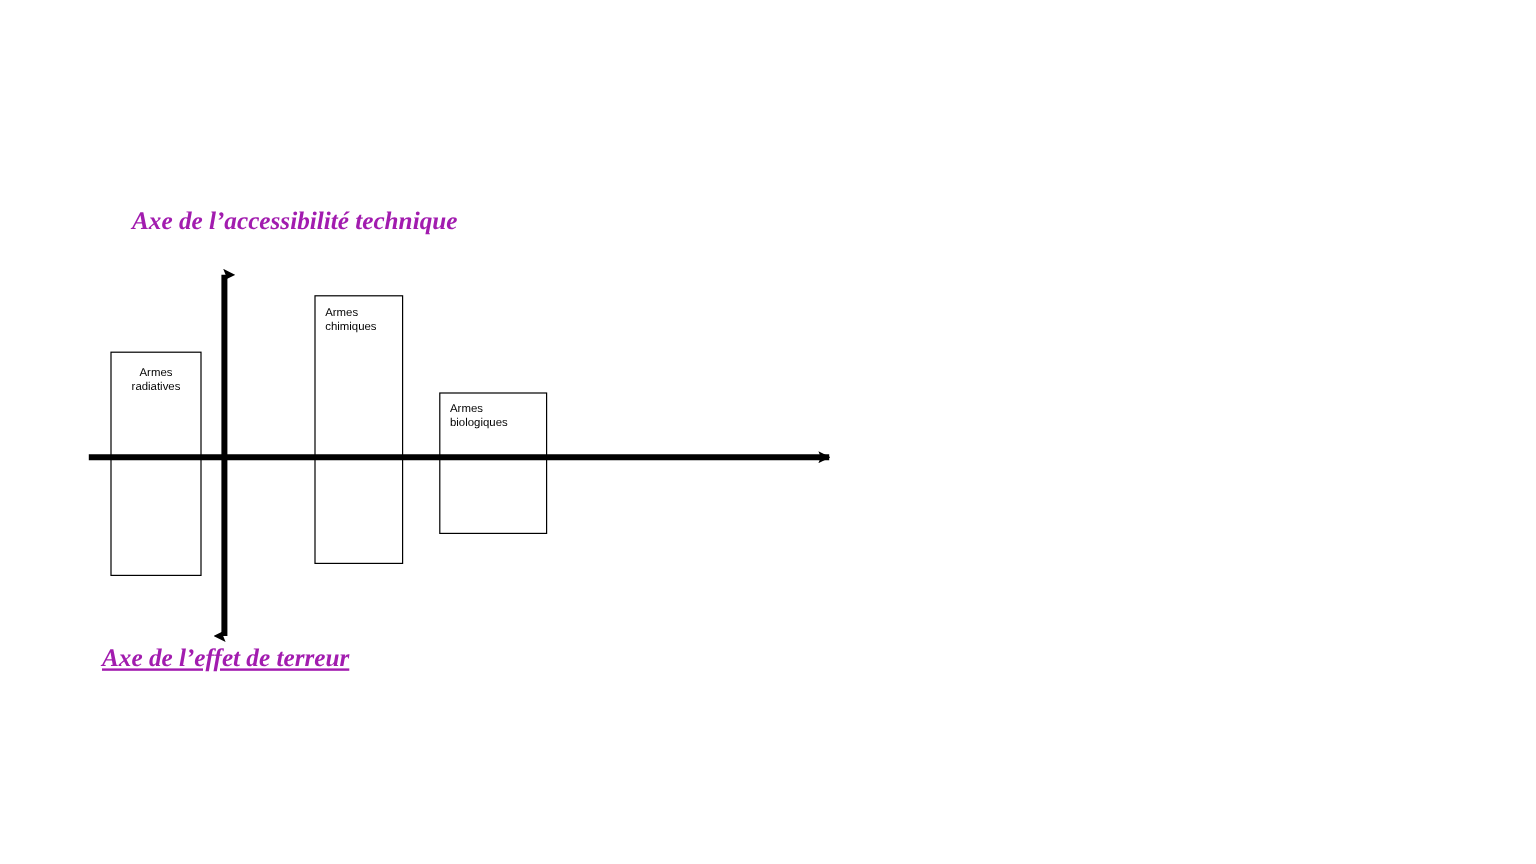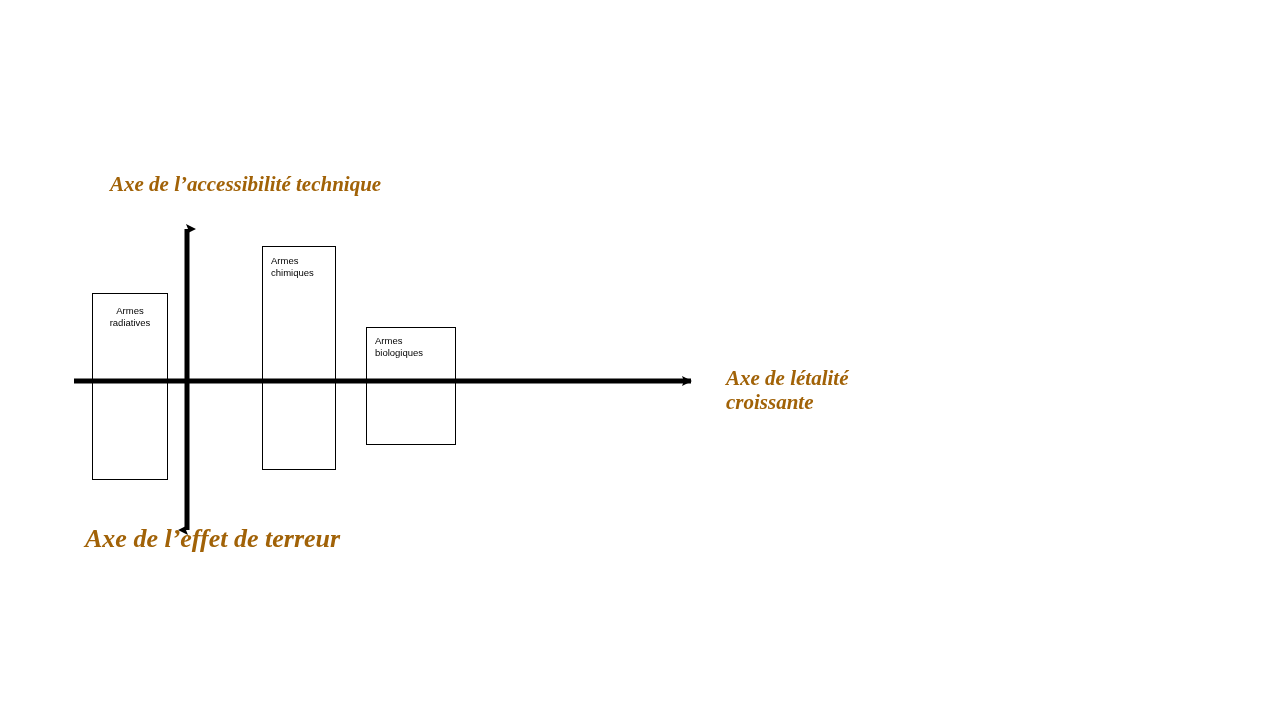--- a/index.html
+++ b/index.html
@@ -16,38 +16,39 @@
     overflow: hidden;
     font-family: "Liberation Sans", sans-serif;
   }
 
   
   .axis-label {
     position: absolute;
     font-family: "Liberation Serif", serif;
     font-style: italic;
     font-weight: bold;
-    color: #a16207;
+    color: #a21caf;
     white-space: pre-line;
     line-height: 1.15;
   }
   #label-vertical-top {
     left: 110px;
     top: 172px;
     font-size: 21px;
   }
   #label-horizontal {
     left: 726px;
     top: 366px;
     font-size: 21px;
   }
   #label-vertical-bottom {
     left: 85px;
-    top: 524px;
-    font-size: 26px;
+    top: 536px;
+    font-size: 21px;
+    text-decoration: underline;
   }
 
   
   .box {
     position: absolute;
     box-sizing: border-box;
     border: 1px solid #000000;
     background: transparent;
     z-index: 1;
   }
@@ -109,18 +110,16 @@
       </marker>
     </defs>
 
     <line id="axis-vertical" stroke="#000000" stroke-width="5" marker-start="url(#arrow-up)" marker-end="url(#arrow-down)" x1="187" y1="229" x2="187" y2="530"></line>
 
     <line id="axis-horizontal" stroke="#000000" stroke-width="5" marker-end="url(#arrow-right)" x1="74" y1="381" x2="691" y2="381"></line>
   </svg>
 
   <div class="axis-label" id="label-vertical-top">Axe de l’accessibilité technique</div>
 
-  <div class="axis-label" id="label-horizontal">Axe de létalité
-croissante</div>
 
   <div class="axis-label" id="label-vertical-bottom">Axe de l’effet de terreur</div>
 
 </div>
 
 </body></html>

